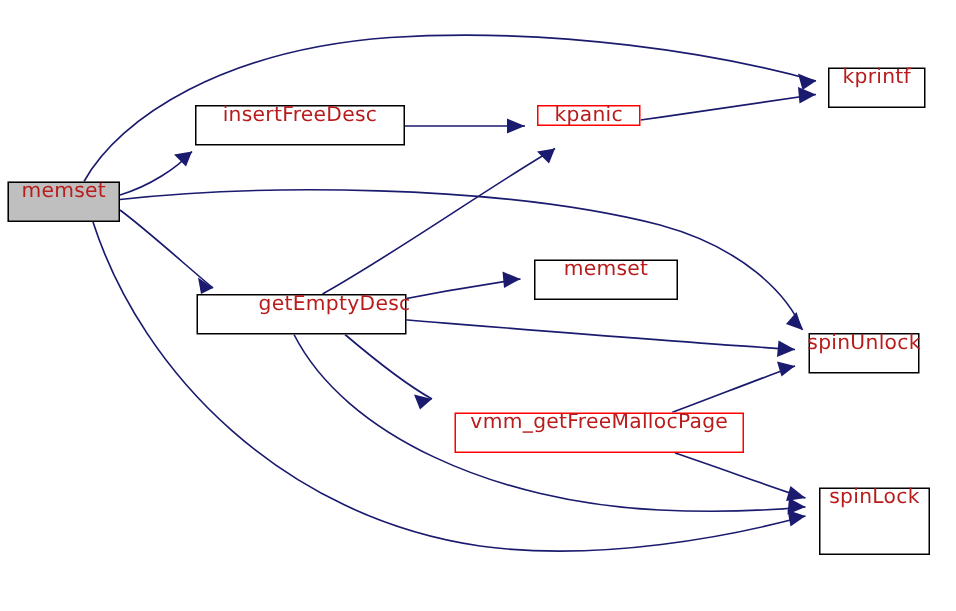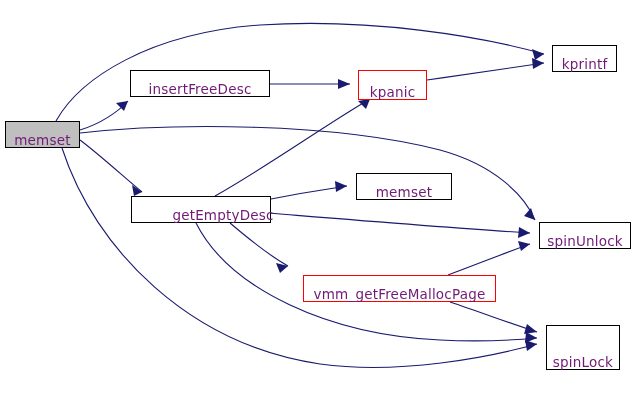--- a/index.html
+++ b/index.html
@@ -29,26 +29,26 @@
     stroke-width: 1.1;
   }
   .arrow-head {
     fill: #1a1a6e;
     stroke: none;
   }
   .node {
     position: absolute;
     box-sizing: border-box;
     display: flex;
-    align-items: flex-end;
+    align-items: flex-start;
     justify-content: center;
     background: #ffffff;
     border: 1px solid #000000;
     font-size: 13.5px;
-    color: #701a75;
+    color: #b91c1c;
     letter-spacing: 0.2px;
     white-space: nowrap;
     line-height: 1;
   }
   .node.current {
     background: #bfbfbf;
     border: 1px solid #000000;
   }
   .node.highlight {
     border: 1px solid #ff0000;
@@ -120,33 +120,33 @@
         <path class="arrow-head" d="M 537,344 L 525,340 L 527,351 Z" fill="#1a1a6e"></path>
       </g>
     </svg>
   <div id="node-layer">
       <div class="node current" style="left: 5px; top: 121px; width: 75px; height: 27px; background: rgb(191, 191, 191);">
         <span class="node-label">memset</span>
       </div>
       <div class="node" style="left: 130px; top: 70px; width: 140px; height: 27px;">
         <span class="node-label">insertFreeDesc</span>
       </div>
-      <div class="node highlight" style="left: 358px; top: 70px; width: 69px; height: 30px; border-color: rgb(255, 0, 0);">
+      <div class="node highlight" style="left: 358px; top: 70px; width: 69px; height: 14px; border-color: rgb(255, 0, 0);">
         <span class="node-label">kpanic</span>
       </div>
       <div class="node" style="left: 552px; top: 45px; width: 65px; height: 27px;">
         <span class="node-label">kprintf</span>
       </div>
       <div class="node" style="left: 131px; top: 196px; width: 140px; height: 27px; padding-left: 44px;">
         <span class="node-label">getEmptyDesc</span>
       </div>
       <div class="node" style="left: 356px; top: 173px; width: 96px; height: 27px;">
         <span class="node-label">memset</span>
       </div>
-      <div class="node" style="left: 539px; top: 222px; width: 92px; height: 27px;">
+      <div class="node" style="left: 539px; top: 222px; width: 74px; height: 27px;">
         <span class="node-label">spinUnlock</span>
       </div>
       <div class="node highlight" style="left: 303px; top: 275px; width: 193px; height: 27px; border-color: rgb(255, 0, 0);">
         <span class="node-label">vmm_getFreeMallocPage</span>
       </div>
       <div class="node" style="left: 546px; top: 325px; width: 74px; height: 45px;">
         <span class="node-label">spinLock</span>
       </div>
     </div>
 </div>

